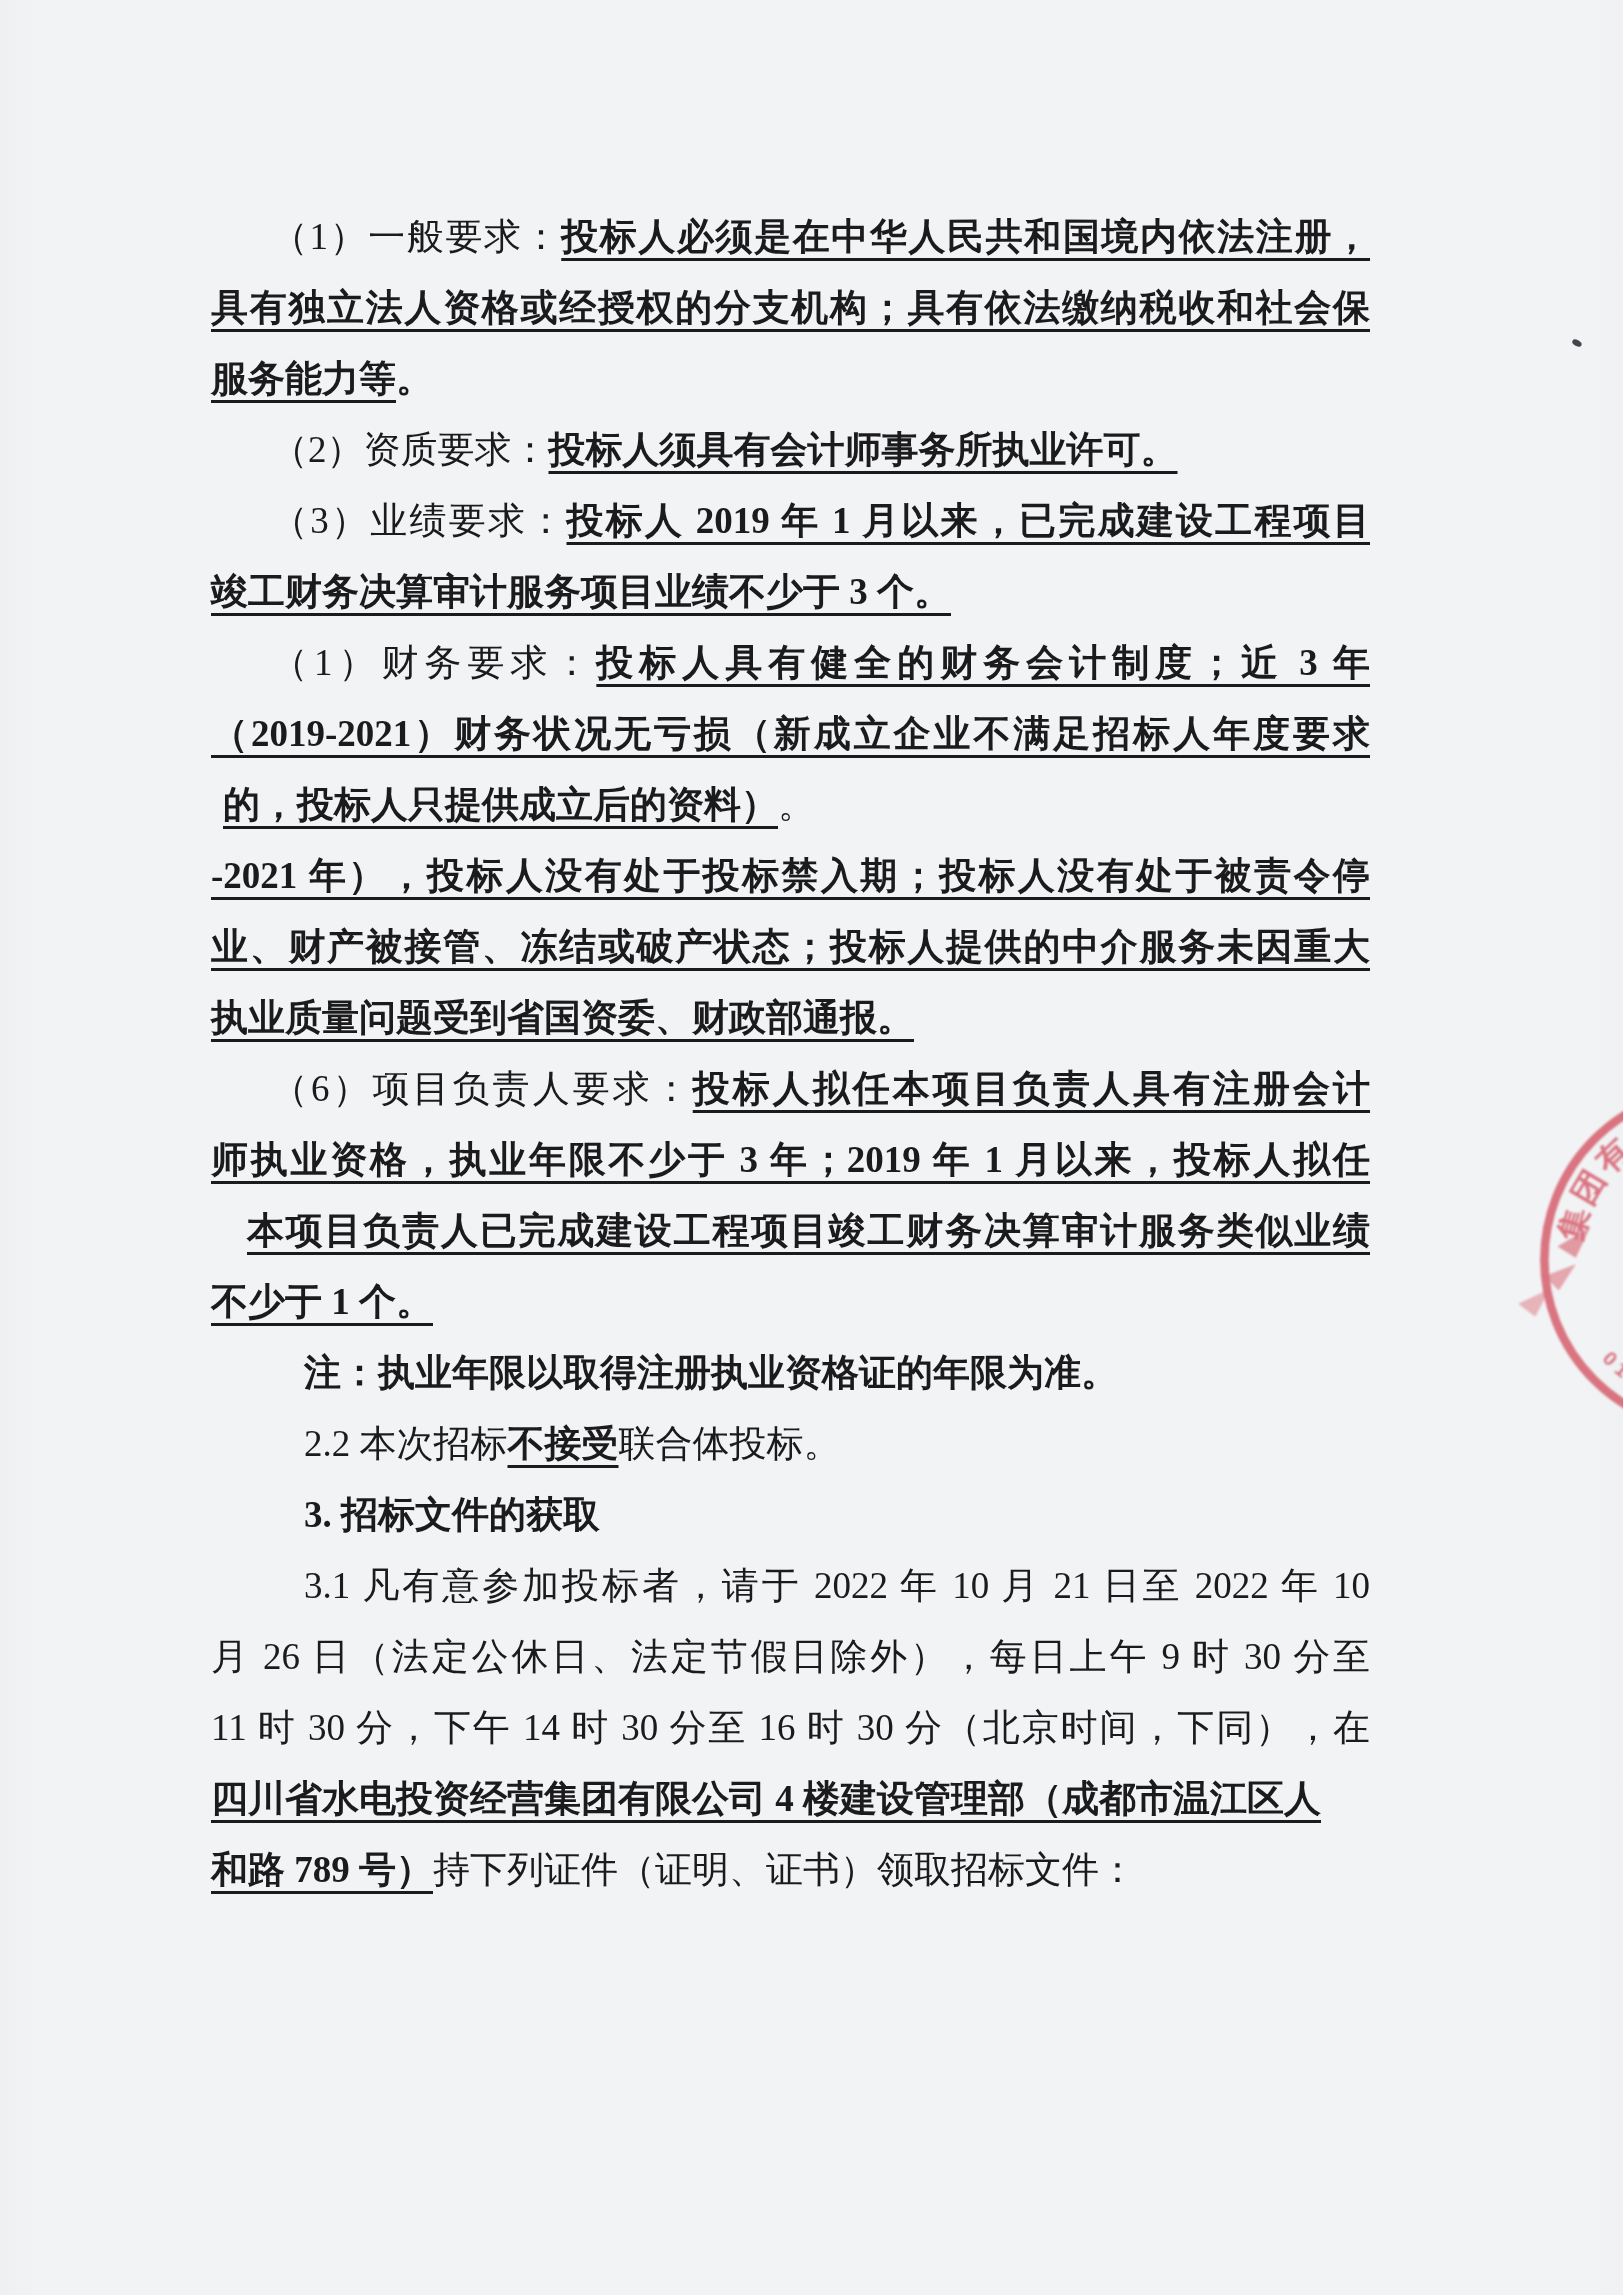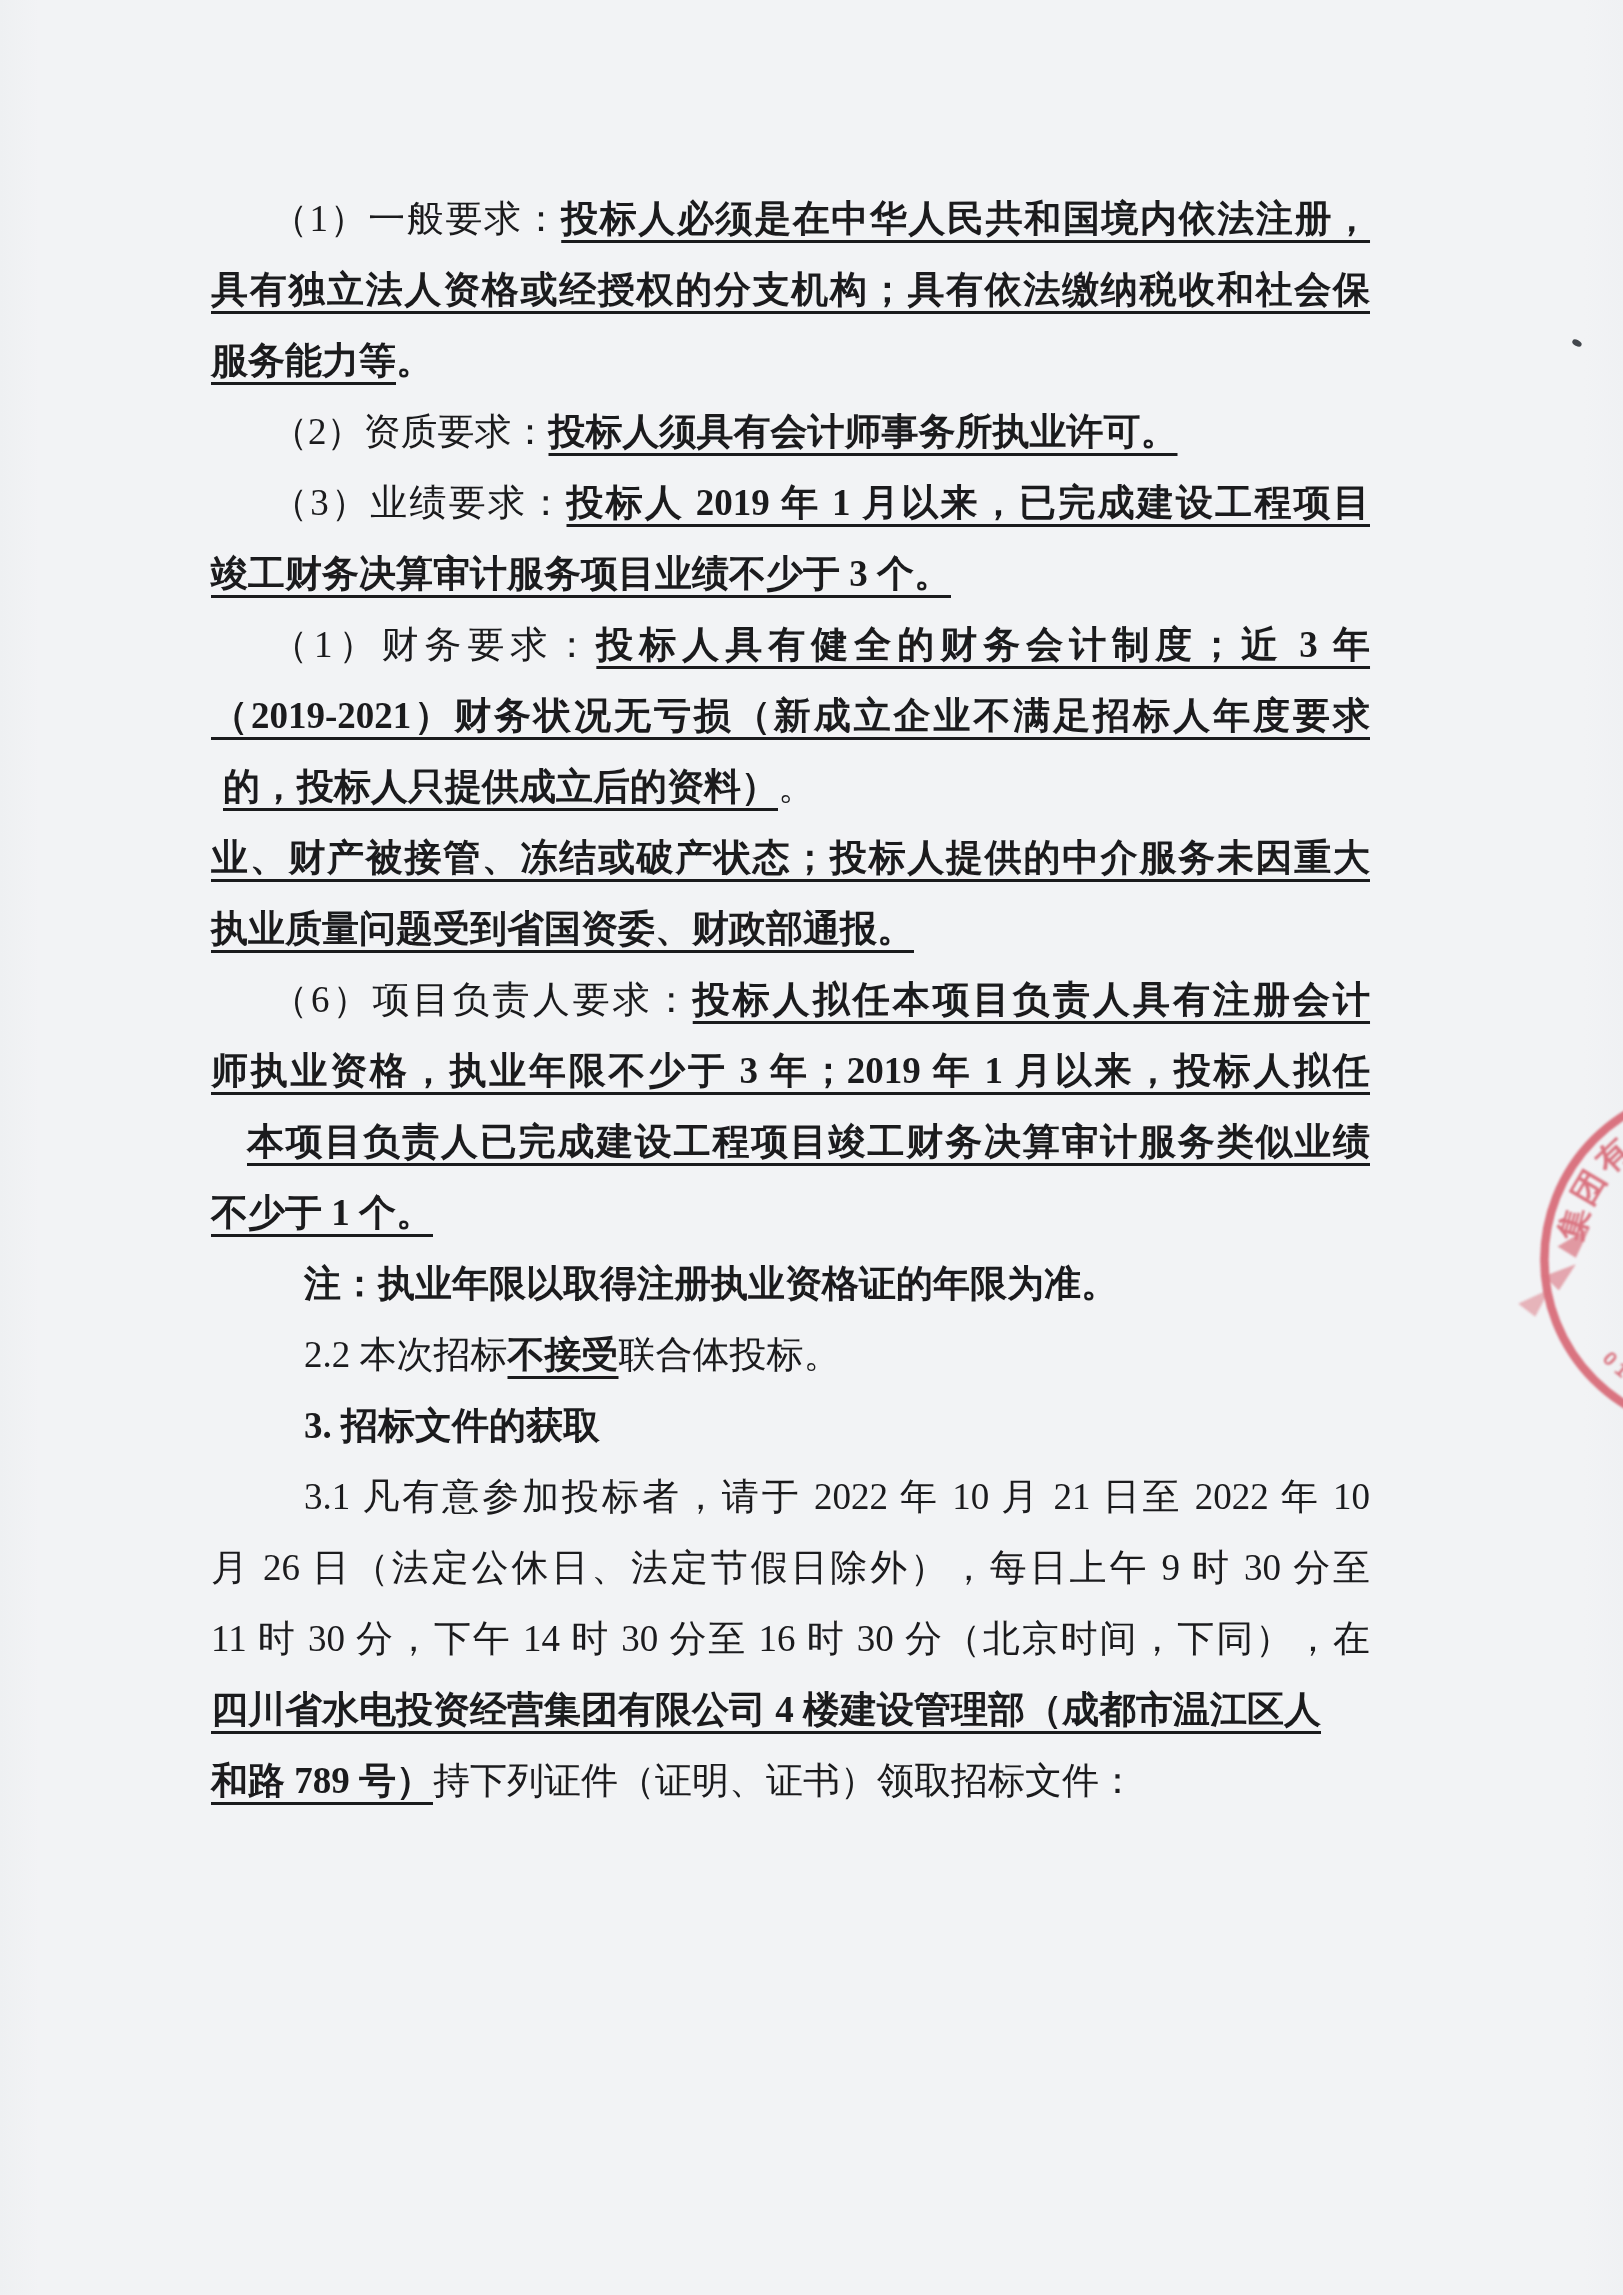--- a/index.html
+++ b/index.html
@@ -8,21 +8,21 @@
     position:relative;
     width:1624px;height:2295px;
     background:#f2f3f5;
     background-image:linear-gradient(90deg, #eef0f2 0px, #f2f3f5 39px, #f2f3f5 1584px, #eff1f3 1624px);
     overflow:hidden;
     font-family:"Liberation Serif","DejaVu Serif",serif;
     color:#1b1b1d;
   }
   .body-text{
     position:absolute;
-    left:211px;top:183px;width:1159px;
+    left:211px;top:201px;width:1159px;
     font-size:37px;
     line-height:71px;
   }
   .line{
     height:71px;
     text-align:justify;
     overflow:visible;
   }
   .line.fill{ text-align-last:justify; }
   .run-p{ font-weight:400; }
@@ -61,20 +61,21 @@
   <div class="body-text">
       <div class="line fill" style="text-indent: 60px;"><span class="run-p">（1）一般要求：</span><span class="run-bu">投标人必须是在中华人民共和国境内依法注册，</span></div>
       <div class="line fill" style="text-indent: 0px;"><span class="run-bu">具有独立法人资格或经授权的分支机构；具有依法缴纳税收和社会保</span></div>
       <div class="line" style="text-indent: 0px;"><span class="run-bu">服务能力等</span><span class="run-b">。</span></div>
       <div class="line" style="text-indent: 60px;"><span class="run-p">（2）资质要求：</span><span class="run-bu">投标人须具有会计师事务所执业许可。</span></div>
       <div class="line fill" style="text-indent: 60px;"><span class="run-p">（3）业绩要求：</span><span class="run-bu">投标人 2019 年 1 月以来，已完成建设工程项目</span></div>
       <div class="line" style="text-indent: 0px;"><span class="run-bu">竣工财务决算审计服务项目业绩不少于 3 个。</span></div>
       <div class="line fill" style="text-indent: 60px;"><span class="run-p">（1）财务要求：</span><span class="run-bu">投标人具有健全的财务会计制度；近 3 年</span></div>
       <div class="line fill" style="text-indent: 0px;"><span class="run-bu">（2019-2021）财务状况无亏损（新成立企业不满足招标人年度要求</span></div>
       <div class="line" style="text-indent: 0px; margin-left: 12px;"><span class="run-bu">的，投标人只提供成立后的资料）</span><span class="run-p">。</span></div>
+      <div class="line fill" style="text-indent: 0px;"><span class="run-bu">-2021 年），投标人没有处于投标禁入期；投标人没有处于被责令停</span></div>
       <div class="line fill" style="text-indent: 0px;"><span class="run-bu">业、财产被接管、冻结或破产状态；投标人提供的中介服务未因重大</span></div>
       <div class="line" style="text-indent: 0px;"><span class="run-bu">执业质量问题受到省国资委、财政部通报。</span></div>
       <div class="line fill" style="text-indent: 60px;"><span class="run-p">（6）项目负责人要求：</span><span class="run-bu">投标人拟任本项目负责人具有注册会计</span></div>
       <div class="line fill" style="text-indent: 0px;"><span class="run-bu">师执业资格，执业年限不少于 3 年；2019 年 1 月以来，投标人拟任</span></div>
       <div class="line fill" style="text-indent: 0px; margin-left: 36px;"><span class="run-bu">本项目负责人已完成建设工程项目竣工财务决算审计服务类似业绩</span></div>
       <div class="line" style="text-indent: 0px;"><span class="run-bu">不少于 1 个。</span></div>
       <div class="line" style="text-indent: 93px;"><span class="run-b">注：执业年限以取得注册执业资格证的年限为准。</span></div>
       <div class="line" style="text-indent: 93px;"><span class="run-p">2.2 本次招标</span><span class="run-bu">不接受</span><span class="run-p">联合体投标。</span></div>
       <div class="line" style="text-indent: 93px;"><span class="run-b">3.  招标文件的获取</span></div>
       <div class="line fill" style="text-indent: 93px;"><span class="run-p">3.1 凡有意参加投标者，请于 </span><span class="run-u">2022</span><span class="run-p"> 年 </span><span class="run-u">10</span><span class="run-p"> 月 </span><span class="run-u">21</span><span class="run-p"> 日至 </span><span class="run-u">2022</span><span class="run-p"> 年 </span><span class="run-u">10</span></div>

